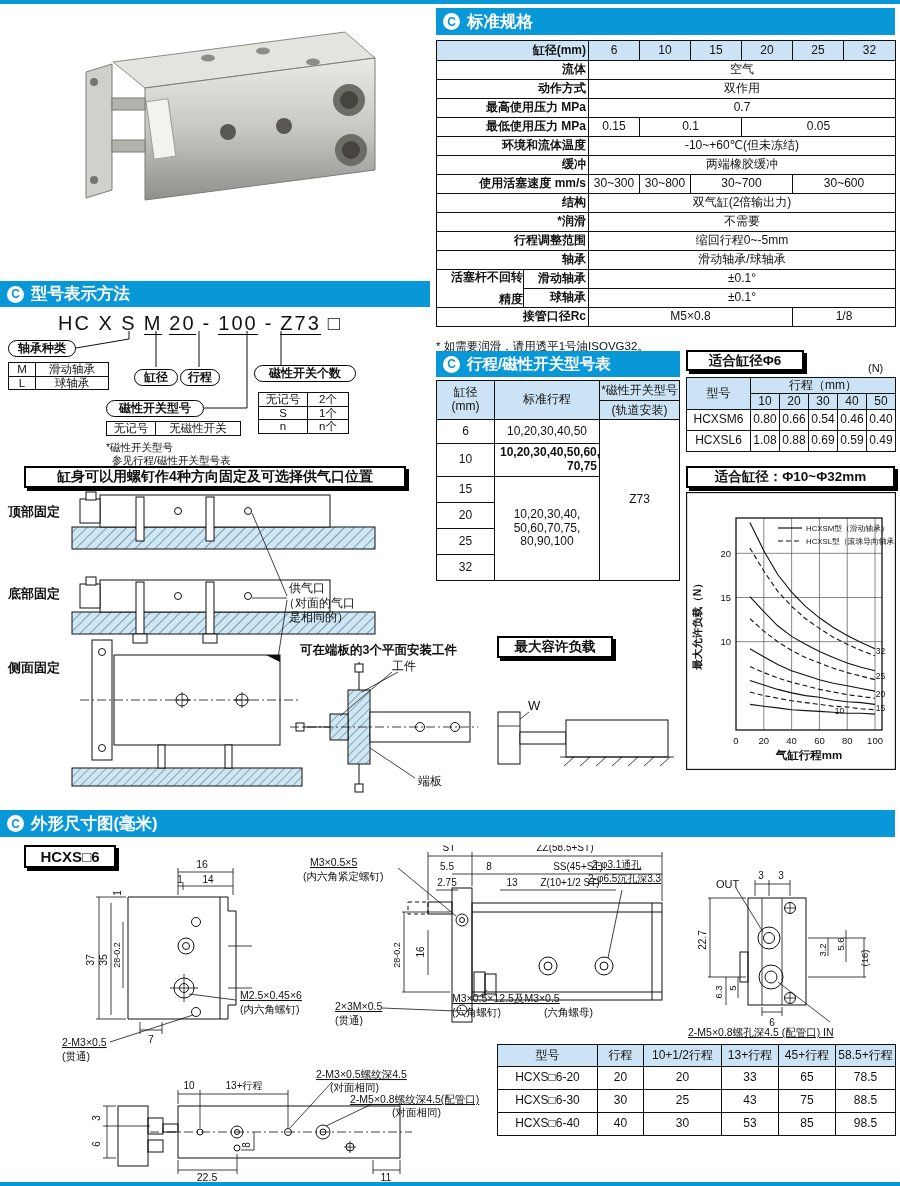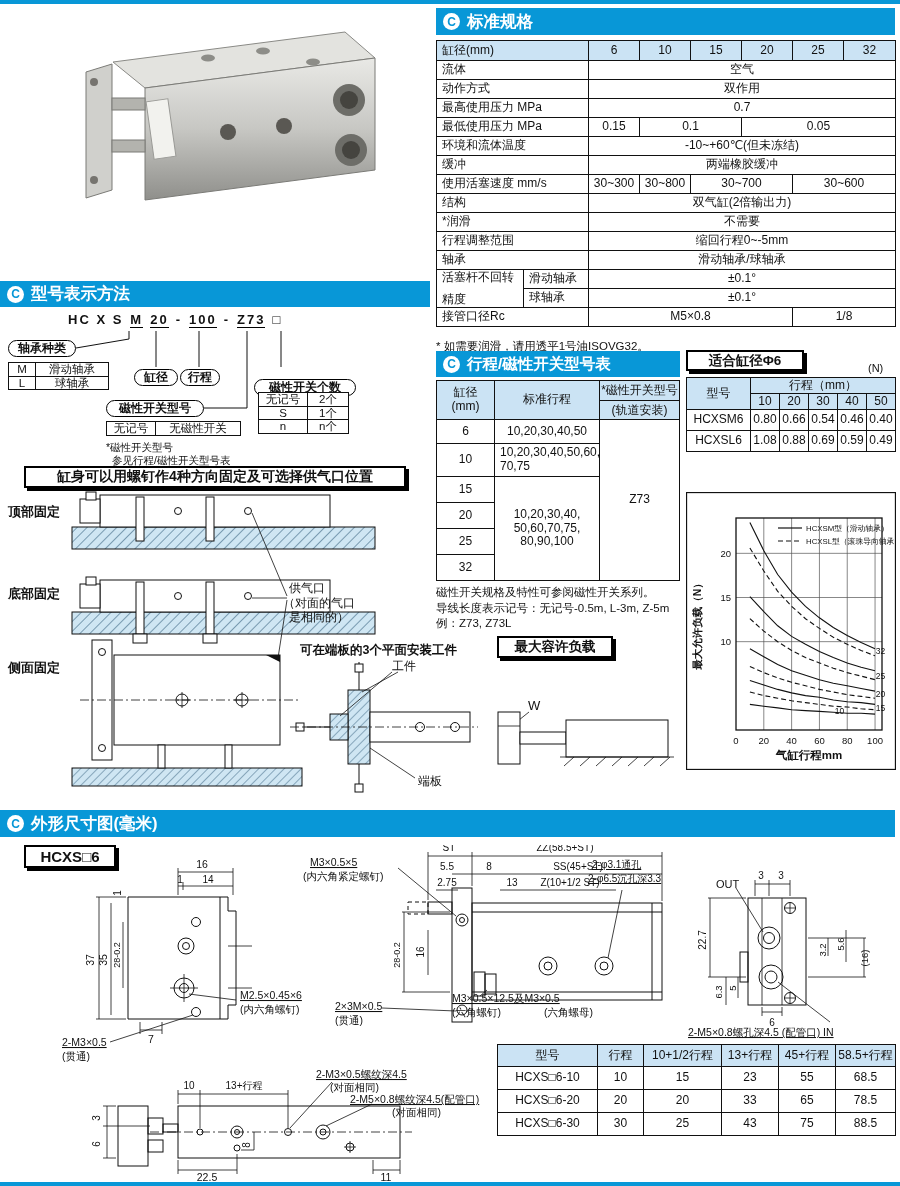--- a/index.html
+++ b/index.html
@@ -9,29 +9,29 @@
   .bar{position:absolute;background:#0897d7;}
   .sec-header{position:absolute;background:#0897d7;color:#fff;display:flex;align-items:center;gap:7px;
     font-weight:bold;font-size:16.5px;padding-left:7px;box-sizing:border-box;height:27px;}
   .c-icon{width:17px;height:17px;border-radius:50%;background:#fff;color:#0897d7;display:flex;
     align-items:center;justify-content:center;font-size:12px;font-weight:bold;flex:0 0 auto;}
   .boxtitle{position:absolute;border:2px solid #000;box-shadow:3px 3px 0 #000;background:#fff;
     font-weight:bold;display:flex;align-items:center;justify-content:center;box-sizing:border-box;}
   table.t{border-collapse:collapse;table-layout:fixed;position:absolute;background:#fff;}
   table.t td{border:1px solid #111;font-size:12px;text-align:center;padding:0 2px;overflow:hidden;
     box-sizing:border-box;line-height:1.15;}
-  table.t td.lbl{text-align:left;padding-left:5px;}
+  table.t td.lbl{text-align:right;padding-left:5px;font-weight:bold;}
   .thead{background:#cbe3f4;}
   .note{position:absolute;font-size:11.5px;color:#111;}
   .bubble{position:absolute;border:1.5px solid #000;border-radius:11px;background:#fff;font-size:12px;
     display:flex;align-items:center;justify-content:center;box-sizing:border-box;font-weight:bold;}
   .mini{border-collapse:collapse;position:absolute;background:#fff;}
   .mini td{border:1px solid #111;font-size:11.5px;text-align:center;padding:0 3px;line-height:1.1;}
   .u{border-bottom:1.6px solid #000;}
-  .code{font-size:13px;font-weight:bold;letter-spacing:2px;white-space:nowrap;margin-left:10px;}
+  .code{font-size:20px;font-weight:normal;letter-spacing:2px;white-space:nowrap;}
   .code span{margin-right:7px;}
   .pre{white-space:pre-line;}
   svg{font-family:"Liberation Sans","DejaVu Sans",sans-serif;}
   svg text{fill:#111;}
   .dln{stroke:#111;stroke-width:1;}
   .thin{stroke:#111;stroke-width:0.8;}
 </style>
 </head>
 <body>
 
@@ -184,21 +184,21 @@
   </svg>
 
   <div class="abs code" style="left:58px;top:312px">
     <span>HC X S</span><span class="u">M</span><span class="u">20</span><span>-</span><span class="u">100</span><span>-</span><span class="u">Z73</span><span>□</span>
   </div>
 
   <div class="bubble" style="left:8px;top:340px;width:68px;height:17px">轴承种类</div>
   <div class="bubble" style="left:134px;top:369px;width:44px;height:17px">缸径</div>
   <div class="bubble" style="left:180px;top:369px;width:40px;height:17px">行程</div>
   <div class="bubble" style="left:106px;top:400px;width:98px;height:17px">磁性开关型号</div>
-  <div class="bubble" style="left:254px;top:379px;width:102px;height:17px">磁性开关个数</div>
+  <div class="bubble" style="left:254px;top:365px;width:102px;height:17px">磁性开关个数</div>
 
   <table class="mini" style="left:8px;top:362px">
     <tbody>
         <tr>
       <td style="width:20px">M</td>
       <td style="width:66px">滑动轴承</td>
         </tr>
     <tr>
       <td>L</td>
       <td>球轴承</td>
@@ -389,25 +389,20 @@
         </tr>
     <tr style="height:26px">
       <td>25</td>
         </tr>
     <tr style="height:26px">
       <td>32</td>
         </tr>
   </tbody>
     </table>
 
-  <div class="note" style="left:436px;top:585px;line-height:1.35">
-    <div>磁性开关规格及特性可参阅磁性开关系列。</div>
-    <div>导线长度表示记号：无记号-0.5m, L-3m, Z-5m</div>
-    <div>例：Z73, Z73L</div>
-  </div>
 
   <div class="boxtitle" style="left:497px;top:636px;width:116px;height:22px;font-size:13.5px">最大容许负载</div>
 
   <div class="boxtitle" style="left:686px;top:350px;width:118px;height:21px;font-size:13.5px">适合缸径Φ6</div>
   <div class="note" style="left:868px;top:362px;font-size:11px">(N)</div>
 
   <table class="t" style="left:686px;top:377px;width:209px">
     <colgroup>
         <col style="width:64px">
         <col style="width:29px">
@@ -440,20 +435,21 @@
       <td>HCXSL6</td>
       <td>1.08</td>
       <td>0.88</td>
       <td>0.69</td>
       <td>0.59</td>
       <td>0.49</td>
     </tr>
   </tbody>
     </table>
 
+  <div class="boxtitle" style="left:686px;top:466px;width:209px;height:22px;font-size:13.5px">适合缸径：Φ10~Φ32mm</div>
   <svg id="load-chart" class="abs" style="left:686px;top:492px" width="210" height="278" viewBox="0 0 210 278">
       <rect x="0.5" y="0.5" width="209" height="277" fill="#fff" stroke="#111" stroke-width="1.3"></rect>
       <line x1="77.80952380952381" y1="26" x2="77.80952380952381" y2="238" stroke="#555" stroke-width="0.7"></line>
       <line x1="105.61904761904762" y1="26" x2="105.61904761904762" y2="238" stroke="#555" stroke-width="0.7"></line>
       <line x1="133.42857142857144" y1="26" x2="133.42857142857144" y2="238" stroke="#555" stroke-width="0.7"></line>
       <line x1="161.23809523809524" y1="26" x2="161.23809523809524" y2="238" stroke="#555" stroke-width="0.7"></line>
       <line x1="189.04761904761904" y1="26" x2="189.04761904761904" y2="238" stroke="#555" stroke-width="0.7"></line>
       <line x1="50" y1="149.66666666666669" x2="196" y2="149.66666666666669" stroke="#555" stroke-width="0.7"></line>
       <line x1="50" y1="105.5" x2="196" y2="105.5" stroke="#555" stroke-width="0.7"></line>
       <line x1="50" y1="61.33333333333333" x2="196" y2="61.33333333333333" stroke="#555" stroke-width="0.7"></line>
@@ -714,39 +710,39 @@
     <tbody>
         <tr class="thead" style="height:22px">
       <td>型号</td>
       <td>行程</td>
       <td>10+1/2行程</td>
       <td>13+行程</td>
       <td>45+行程</td>
       <td>58.5+行程</td>
     </tr>
     <tr style="height:23px">
-      <td>HCXS□6-10</td>
-      <td>10</td>
-      <td>15</td>
-      <td>23</td>
-      <td>55</td>
-      <td>68.5</td>
-    </tr>
-    <tr style="height:23px">
       <td>HCXS□6-20</td>
       <td>20</td>
       <td>20</td>
       <td>33</td>
       <td>65</td>
       <td>78.5</td>
     </tr>
     <tr style="height:23px">
       <td>HCXS□6-30</td>
       <td>30</td>
       <td>25</td>
       <td>43</td>
       <td>75</td>
       <td>88.5</td>
     </tr>
+    <tr style="height:23px">
+      <td>HCXS□6-40</td>
+      <td>40</td>
+      <td>30</td>
+      <td>53</td>
+      <td>85</td>
+      <td>98.5</td>
+    </tr>
   </tbody>
     </table>
 
 </div>
 
 </body></html>

